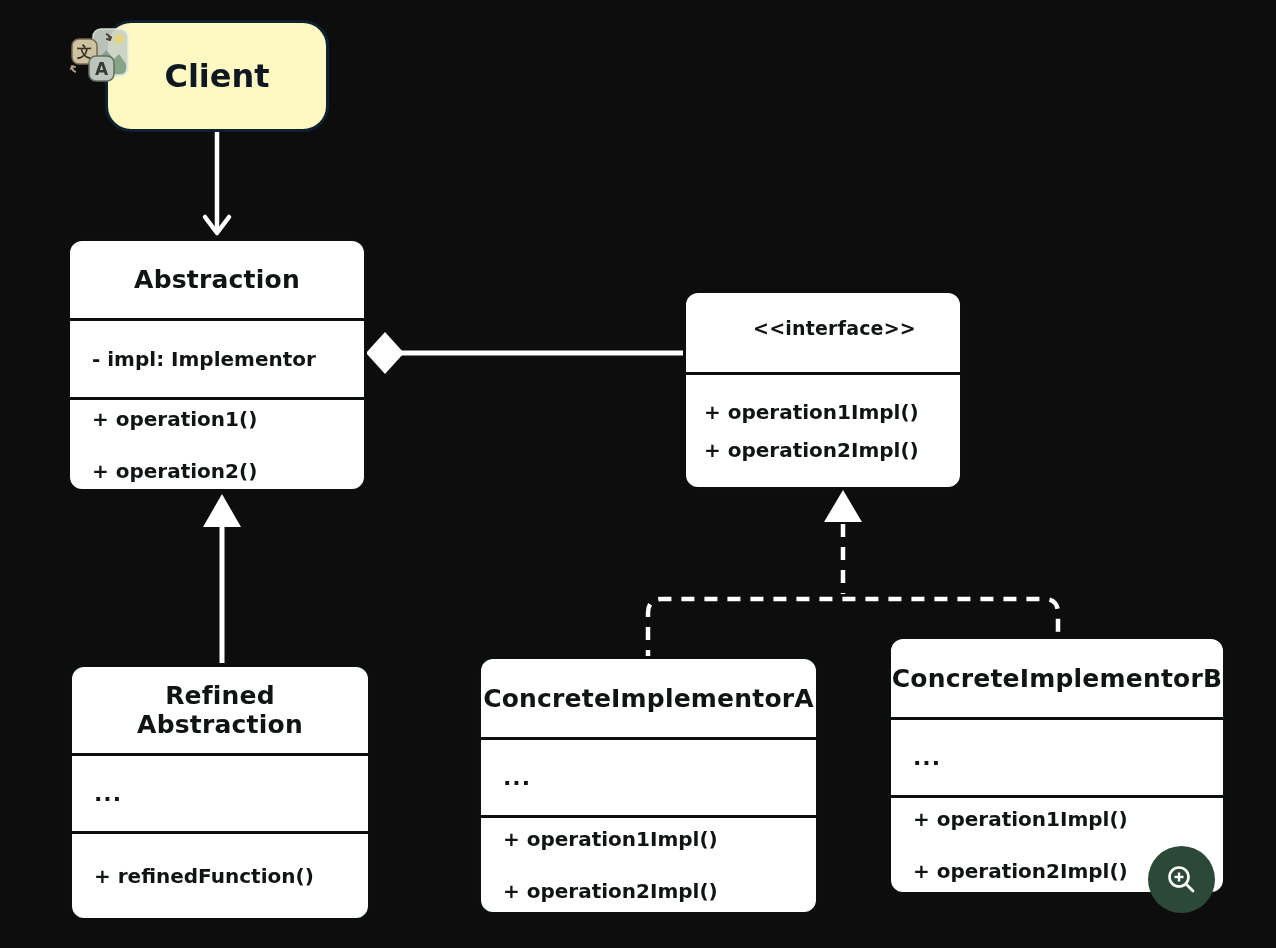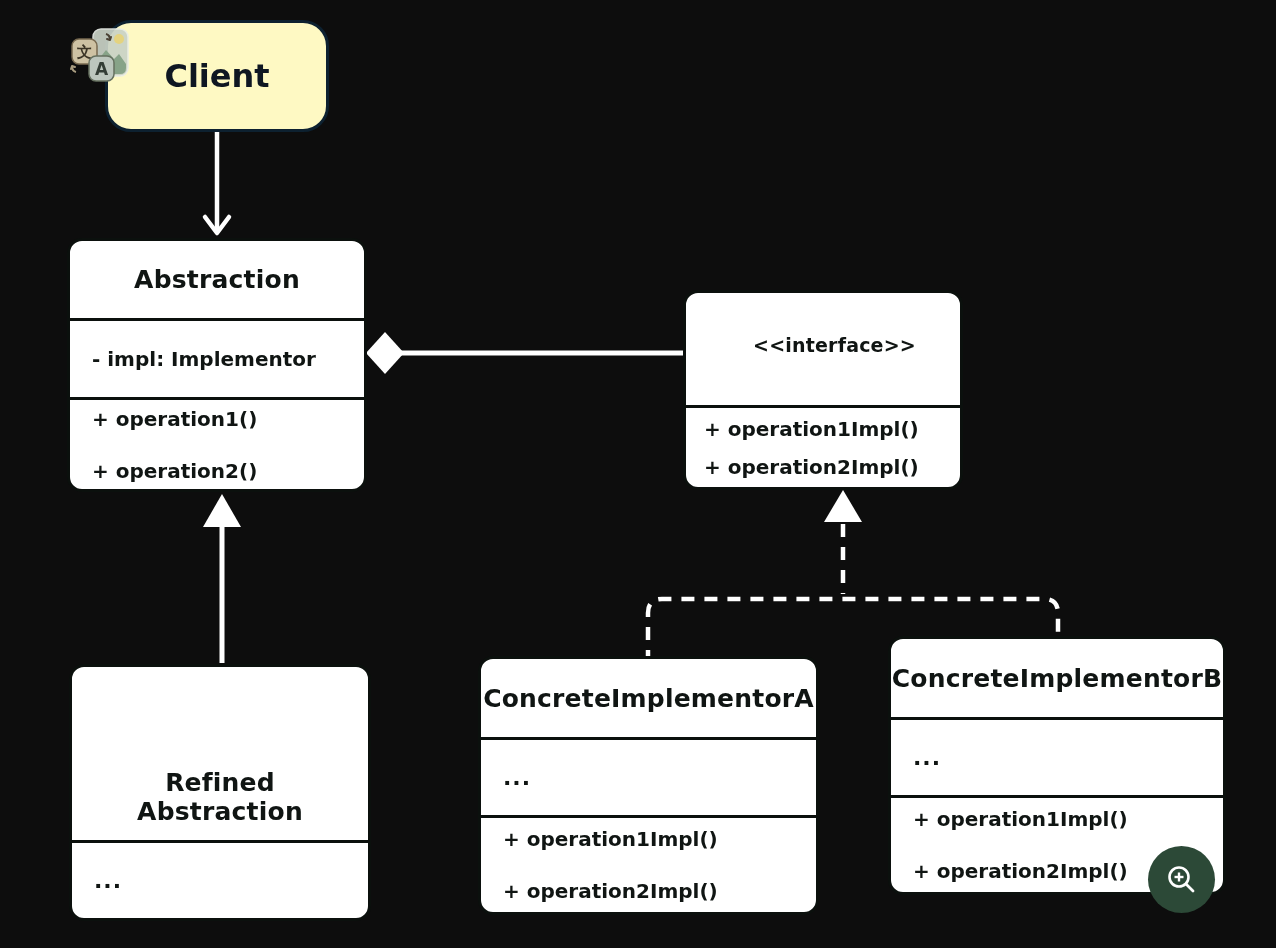--- a/index.html
+++ b/index.html
@@ -30,21 +30,21 @@
        display:flex;align-items:center;justify-content:center;box-sizing:border-box;}
   #client .label{font-weight:700;font-size:32px;color:#0f1722;}
 
   
   #abstraction{left:67px;top:238px;width:300px;height:254px;}
   #abstraction .title{height:77px;}
   #abstraction .attrs{height:79px;}
   #abstraction .members{flex:1;}
 
   #implementor{left:683px;top:290px;width:280px;height:200px;}
-  #implementor .title{height:112px;margin-left:23px;}
+  #implementor .title{height:79px;margin-left:23px;}
   #implementor .members{flex:1;gap:18px;padding:0 18px;}
 
   #refined{left:69px;top:664px;width:302px;height:257px;}
   #refined .title{height:86px;}
   #refined .attrs{height:78px;}
   #refined .members{flex:1;}
 
   #concreteA{left:478px;top:656px;width:341px;height:259px;}
   #concreteA .title{height:78px;}
   #concreteA .attrs{height:78px;}
@@ -120,20 +120,23 @@
     </div>
   </div>
 
   <div id="refined" class="uml">
     <div class="compartment title">
       <span>Refined Abstraction</span>
     </div>
     <div class="compartment attrs">
       <span class="member ellipsis">...</span>
     </div>
+    <div class="compartment members">
+      <span class="member">+ refinedFunction()</span>
+    </div>
   </div>
 
   <div id="concreteA" class="uml">
     <div class="compartment title">
       <span>ConcreteImplementorA</span>
     </div>
     <div class="compartment attrs">
       <span class="member ellipsis">...</span>
     </div>
     <div class="compartment members">

